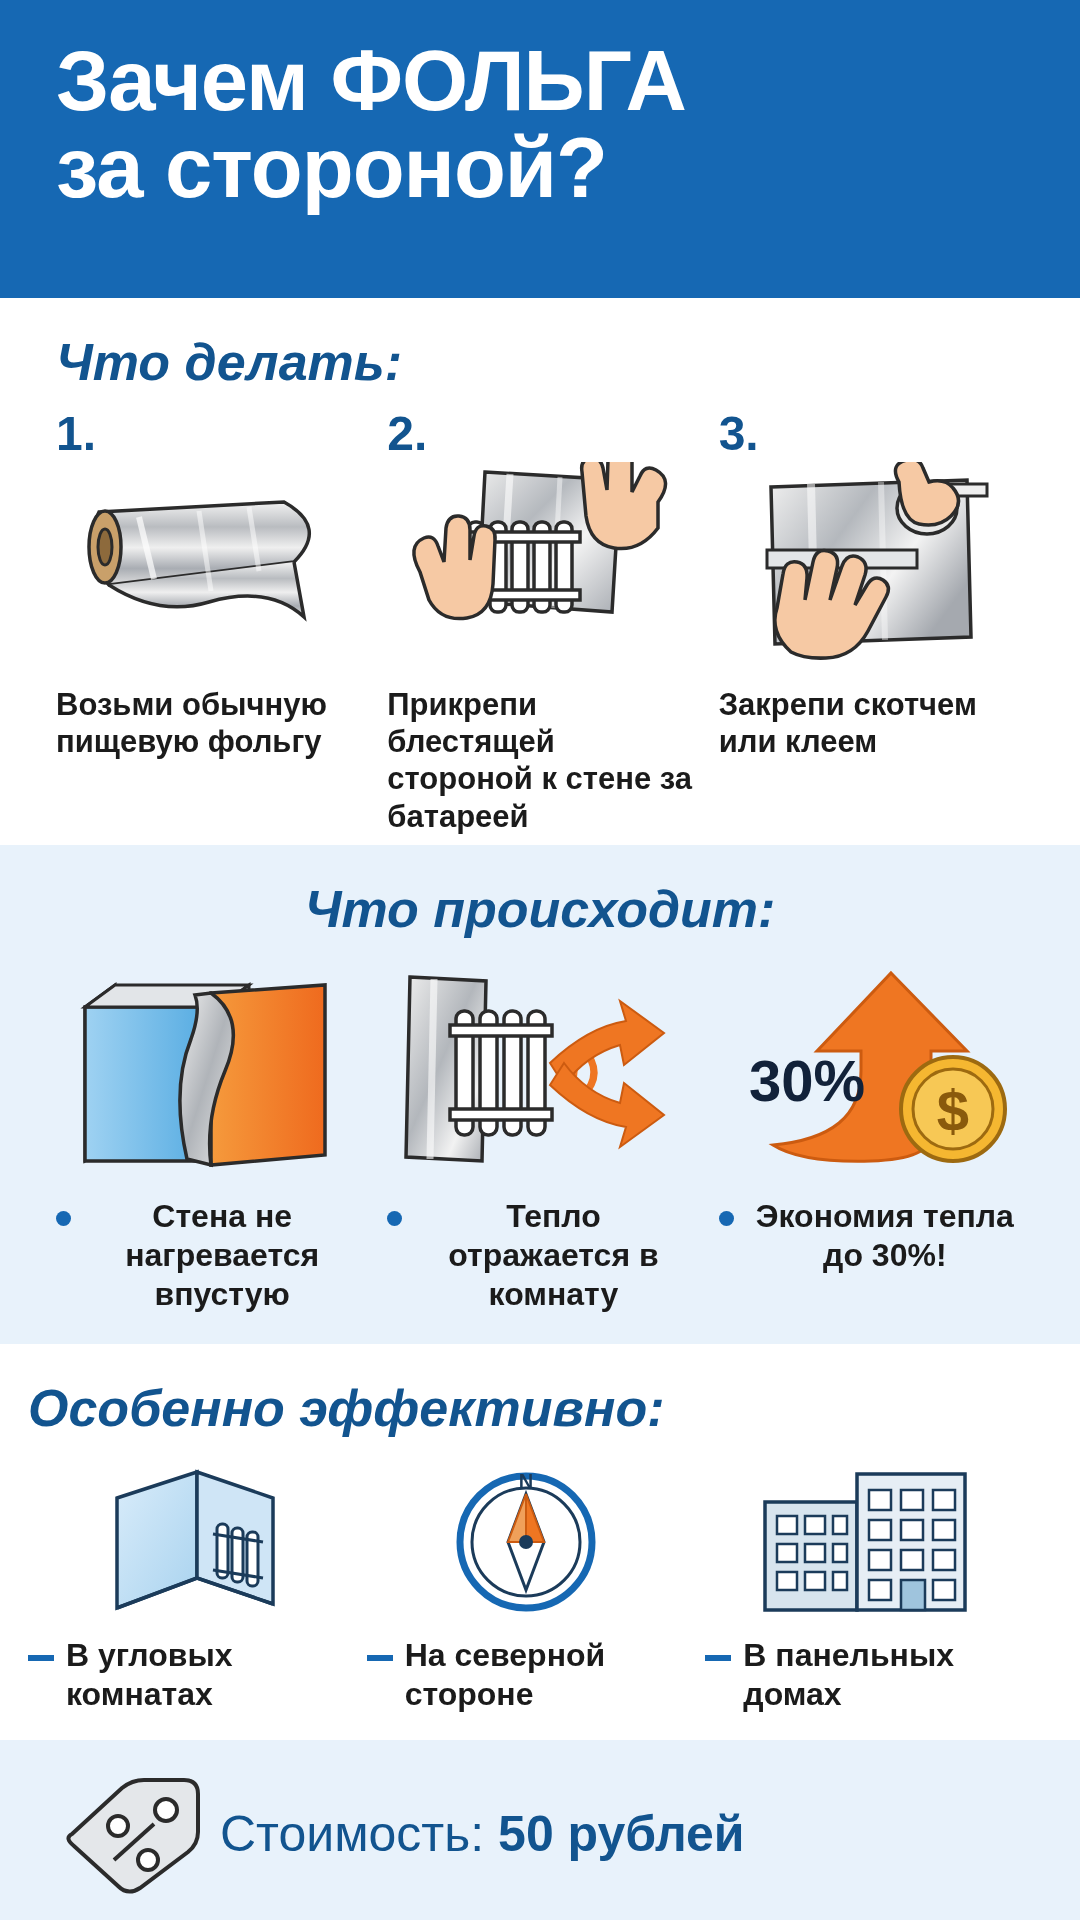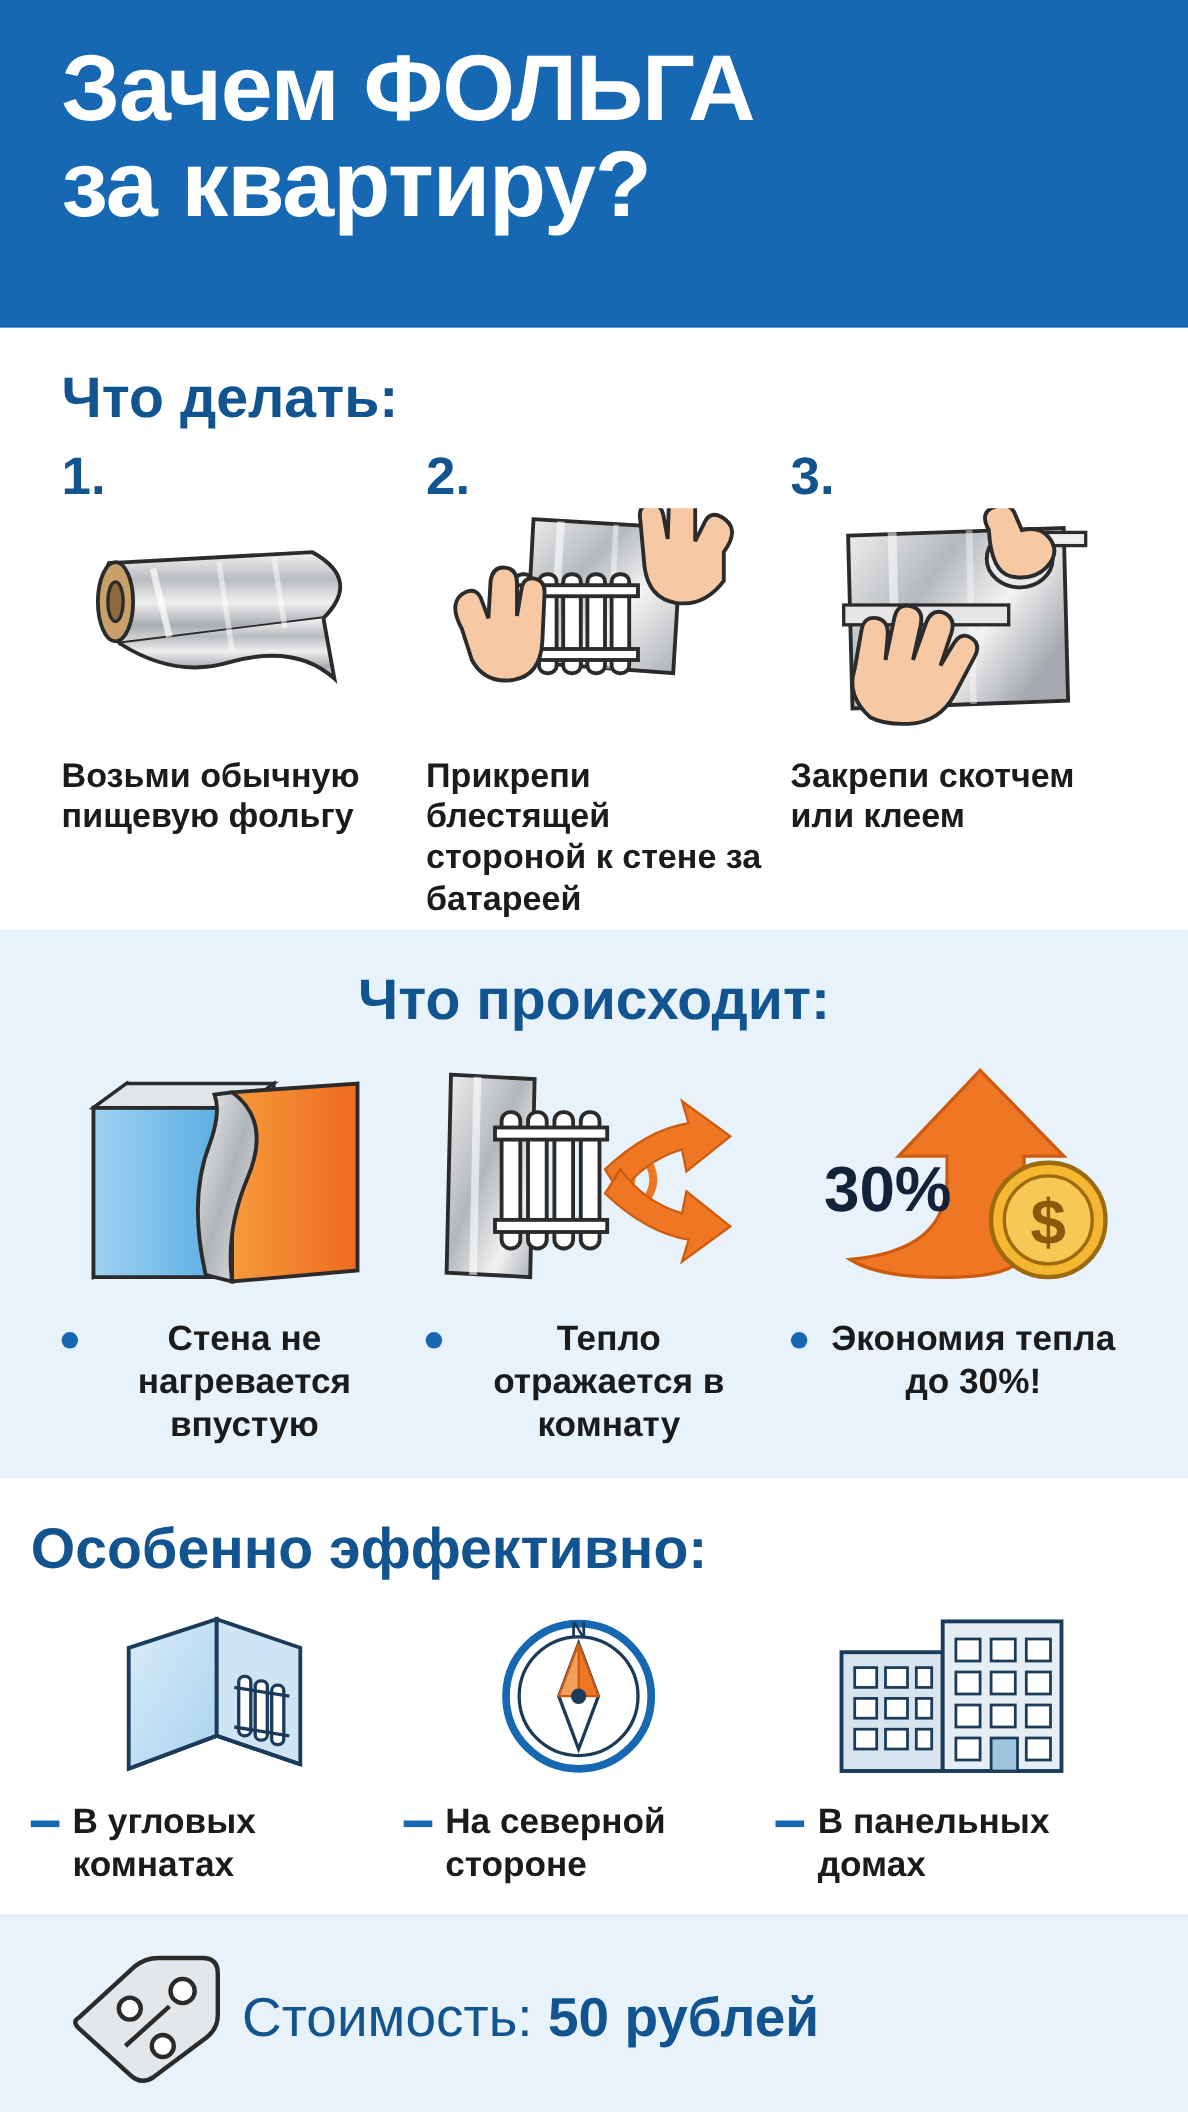--- a/index.html
+++ b/index.html
@@ -32,20 +32,21 @@
   }
   .header .l2 { display: block; }
 
   
   .section { padding: 34px 56px 10px 56px; }
   .section h2 {
     color: #12548f;
     font-size: 52px;
     font-weight: bold;
     margin-bottom: 18px;
+    font-style: italic;
   }
   .sec-white { background: #ffffff; }
   .sec-lightblue { background: #e8f2fb; }
   .sec-white2 { background: #ffffff; padding-left: 28px; }
   .sec-footer { background: #e8f2fb; }
 
   .cols {
     display: flex;
     gap: 26px;
     align-items: flex-start;
@@ -109,21 +110,21 @@
   svg { display: block; }
 </style>
 </head>
 <body>
 
 <div class="page">
 
   <div class="header">
     <h1>
       <span class="l1">Зачем ФОЛЬГА</span>
-      <span class="l2">за квартиру?</span>
+      <span class="l2">за стороной?</span>
     </h1>
   </div>
 
   <div class="section sec-white">
     <h2>Что делать:</h2>
     <div class="cols">
 
       <div class="col">
         <div class="stepnum">1.</div>
         <div class="art">

